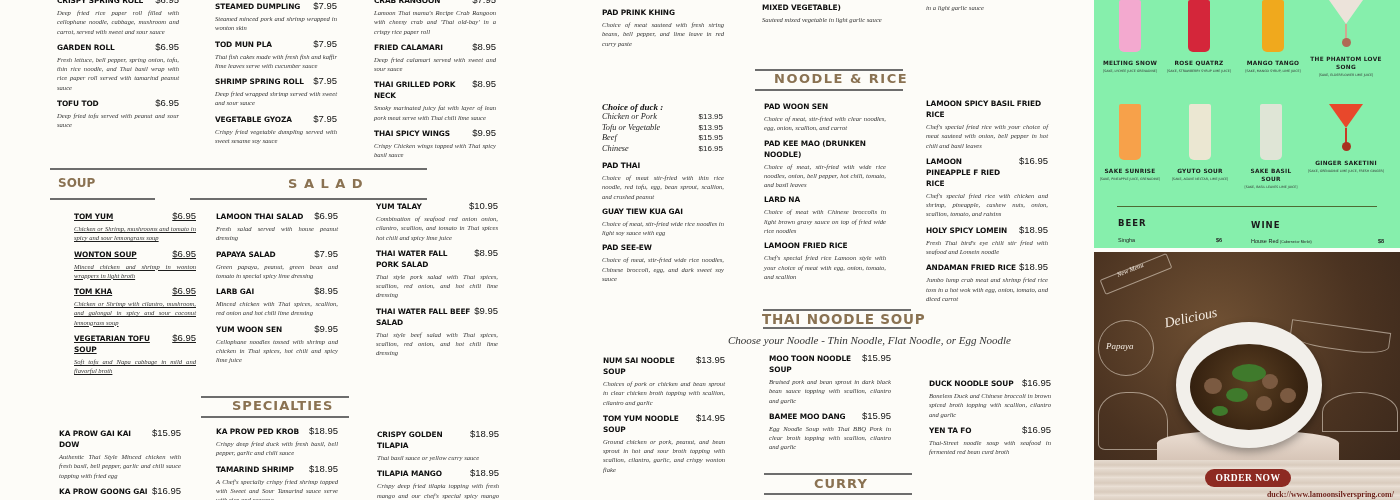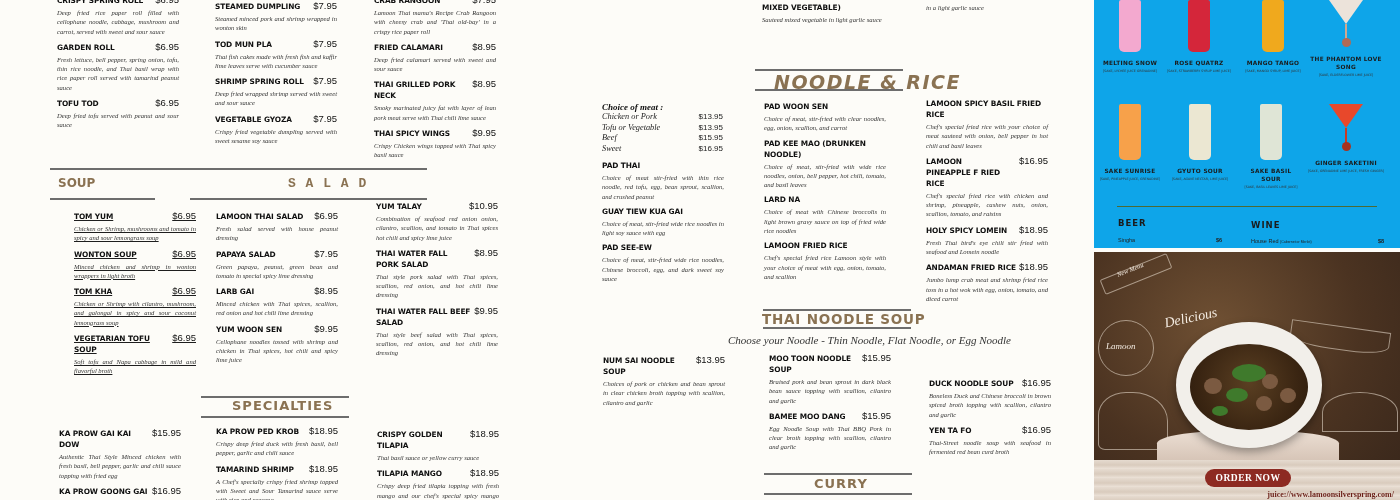--- a/index.html
+++ b/index.html
@@ -10,21 +10,21 @@
   .item { margin-bottom: 5px; }
   .item-head { display: flex; justify-content: space-between; align-items: baseline; }
   .item-name { font-family: "DejaVu Sans", sans-serif; font-weight: bold; font-size: 7.4px; letter-spacing: -0.1px; color: #111; text-transform: uppercase; line-height: 11px; max-width: 78%; }
   .item-price { font-family: "Liberation Sans", sans-serif; font-size: 9.5px; color: #111; white-space: nowrap; }
   .item-desc { font-family: "Liberation Serif", serif; font-style: italic; font-size: 6.6px; line-height: 9.3px; color: #333; text-align: justify; margin-top: 2px; }
   .sec-title { font-family: "DejaVu Sans", sans-serif; font-weight: bold; color: #8a7252; text-transform: uppercase; }
   .hr { position: absolute; height: 1.5px; background: #6d6d6d; }
   .choice-head { font-family: "Liberation Serif", serif; font-style: italic; font-weight: bold; font-size: 9px; color: #111; }
   .choice-row { display: flex; justify-content: space-between; font-family: "Liberation Serif", serif; font-style: italic; font-size: 8.3px; line-height: 10.5px; color: #222; }
   .choice-row .p { font-style: normal; font-family: "Liberation Sans", sans-serif; font-size: 8px; }
-  .drinks { position: absolute; left: 1094px; top: 0; width: 306px; height: 248px; background: #0ea5e9; overflow: hidden; }
+  .drinks { position: absolute; left: 1094px; top: 0; width: 306px; height: 248px; background: #86efac; overflow: hidden; }
   .drink { position: absolute; width: 72px; text-align: center; }
   .drink-glass { margin: 0 auto; width: 22px; height: 52px; border-radius: 2px 2px 5px 5px; }
   .drink-name { font-family: "DejaVu Sans", sans-serif; font-weight: bold; font-size: 5.8px; letter-spacing: 0.3px; color: #1b1b1b; margin-top: 7px; line-height: 8px; }
   .drink-ing { font-family: "DejaVu Sans", sans-serif; font-size: 3.2px; color: #333; line-height: 4.5px; margin-top: 2px; }
   .martini { width: 34px; height: 0; border-left: 17px solid transparent; border-right: 17px solid transparent; border-top: 24px solid; margin: 0 auto; }
   .stem { width: 2px; height: 18px; margin: 0 auto; }
   .ball { width: 9px; height: 9px; border-radius: 50%; margin: -4px auto 0; }
   .bev-title { font-family: "DejaVu Sans", sans-serif; font-weight: bold; font-size: 8.5px; letter-spacing: 1px; color: #1b1b1b; position: absolute; }
   .bev-row { position: absolute; font-family: "Liberation Sans", sans-serif; font-size: 5.5px; color: #222; display: flex; justify-content: space-between; }
   .promo { position: absolute; left: 1094px; top: 252px; width: 306px; height: 248px; overflow: hidden;
@@ -127,21 +127,21 @@
           <span class="item-name">Thai Spicy Wings</span>
           <span class="item-price">$9.95</span>
         </div>
       <div class="item-desc">Crispy Chicken wings topped with Thai spicy basil sauce</div>
     </div>
   </div>
 
   <div class="hr" style="left:50px;top:168px;width:377px;"></div>
   <div class="sec-title" style="position:absolute;left:58px;top:176px;font-size:12px;">Soup</div>
   <div class="hr" style="left:50px;top:198px;width:105px;"></div>
-  <div class="sec-title" style="position:absolute;left:288px;top:176px;font-size:13px;letter-spacing:1px;font-family:Liberation Mono, monospace;">S A L A D</div>
+  <div class="sec-title" style="position:absolute;left:288px;top:176px;font-size:13px;letter-spacing:1px;">S A L A D</div>
   <div class="hr" style="left:190px;top:198px;width:237px;"></div>
 
   <div class="col" style="left:74px;top:210px;width:122px;text-decoration:underline;">
     <div class="item">
       <div class="item-head">
           <span class="item-name">Tom Yum</span>
           <span class="item-price">$6.95</span>
         </div>
       <div class="item-desc">Chicken or Shrimp, mushrooms and tomato in spicy and sour lemongrass soup</div>
     </div>
@@ -272,50 +272,58 @@
           <span class="item-name">Tilapia Mango</span>
           <span class="item-price">$18.95</span>
         </div>
       <div class="item-desc">Crispy deep fried tilapia topping with fresh mango and our chef's special spicy mango sauce. Serve with rice and seasonal vegetables</div>
     </div>
   </div>
 </div>
 
 <div class="page" style="left:540px;width:554px;">
 
+  <div class="col" style="left:62px;top:7px;width:122px;">
+    <div class="item">
+      <div class="item-head">
+          <span class="item-name">Pad Prink Khing</span>
+        </div>
+      <div class="item-desc">Choice of meat sauteed with fresh string beans, bell pepper, and lime leave in red curry paste</div>
+    </div>
+  </div>
 
   <div class="col" style="left:222px;top:2px;width:125px;">
     <div class="item-name">Mixed Vegetable)</div>
     <div class="item-desc" style="text-align:left;">Sauteed mixed vegetable in light garlic sauce</div>
   </div>
 
   <div class="col item-desc" style="left:386px;top:1px;width:120px;">in a light garlic sauce</div>
 
   <div class="col" style="left:62px;top:102px;width:121px;">
-    <div class="choice-head">Choice of meat :</div>
+    <div class="choice-head">Choice of duck :</div>
     <div class="choice-row">
         <span>Chicken or Pork</span>
         <span class="p">$13.95</span>
       </div>
     <div class="choice-row">
         <span>Tofu or Vegetable</span>
         <span class="p">$13.95</span>
       </div>
     <div class="choice-row">
         <span>Beef</span>
         <span class="p">$15.95</span>
       </div>
     <div class="choice-row">
-        <span>Sweet</span>
+        <span>Chinese</span>
         <span class="p">$16.95</span>
       </div>
   </div>
 
   <div class="hr" style="left:215px;top:69px;width:148px;"></div>
-  <div class="sec-title" style="position:absolute;left:234px;top:71px;font-size:19px;letter-spacing:1.5px;font-style:italic;">Noodle &amp; Rice</div>
+  <div class="sec-title" style="position:absolute;left:234px;top:71px;font-size:13px;letter-spacing:1.5px;">Noodle &amp; Rice</div>
   <div class="hr" style="left:215px;top:89px;width:148px;"></div>
 
   <div class="col" style="left:62px;top:160px;width:122px;">
     <div class="item">
       <div class="item-head">
           <span class="item-name">Pad Thai</span>
         </div>
       <div class="item-desc">Choice of meat stir-fried with thin rice noodle, red tofu, egg, bean sprout, scallion, and crushed peanut</div>
     </div>
     <div class="item">
@@ -394,20 +402,27 @@
   <div class="hr" style="left:223px;top:327px;width:148px;"></div>
   <div class="item-desc" style="position:absolute;left:188px;top:334px;font-size:11px;white-space:nowrap;">Choose your Noodle - Thin Noodle, Flat Noodle, or Egg Noodle</div>
 
   <div class="col" style="left:63px;top:354px;width:122px;">
     <div class="item">
       <div class="item-head">
           <span class="item-name">Num Sai Noodle Soup</span>
           <span class="item-price">$13.95</span>
         </div>
       <div class="item-desc">Choices of pork or chicken and bean sprout in clear chicken broth topping with scallion, cilantro and garlic</div>
+    </div>
+    <div class="item">
+      <div class="item-head">
+          <span class="item-name">Tom Yum Noodle Soup</span>
+          <span class="item-price">$14.95</span>
+        </div>
+      <div class="item-desc">Ground chicken or pork, peanut, and bean sprout in hot and sour broth topping with scallion, cilantro, garlic, and crispy wonton flake</div>
     </div>
   </div>
   <div class="col" style="left:229px;top:352px;width:122px;">
     <div class="item">
       <div class="item-head">
           <span class="item-name">Moo Toon Noodle Soup</span>
           <span class="item-price">$15.95</span>
         </div>
       <div class="item-desc">Braised pork and bean sprout in dark black bean sauce topping with scallion, cilantro and garlic</div>
     </div>
@@ -500,32 +515,32 @@
     <span><span>House Red</span> <span style="font-size:3.5px;">(Cabernet or Merlot)</span></span>
     <span style="font-weight:bold;">$8</span>
   </div>
 </div>
 
 <div class="promo">
   <div class="sketch" style="left:6px;top:14px;width:72px;height:16px;transform:rotate(-22deg);border-radius:2px;"></div>
   <div class="promo-script" style="left:22px;top:14px;font-size:6.5px;transform:rotate(-22deg);">New Menu</div>
   <div class="promo-script" style="left:70px;top:58px;font-size:14px;transform:rotate(-12deg);">Delicious</div>
   <div class="sketch" style="left:4px;top:68px;width:56px;height:56px;border-radius:50%;"></div>
-  <div class="promo-script" style="left:12px;top:89px;font-size:9px;">Lamoon</div>
+  <div class="promo-script" style="left:12px;top:89px;font-size:9px;">Papaya</div>
   <div class="sketch" style="left:4px;top:140px;width:70px;height:58px;border-radius:40% 50% 10% 10%;"></div>
   <div class="sketch" style="left:196px;top:74px;width:100px;height:24px;border-radius:0 0 40% 40%;transform:rotate(8deg);"></div>
   <div class="sketch" style="left:228px;top:140px;width:76px;height:40px;border-radius:50% 50% 0 0;"></div>
   <div class="promo-stand"></div>
   <div class="promo-bowl">
     <div class="promo-soup">
       <div class="promo-ball" style="left:14px;top:34px;width:18px;height:16px;"></div>
       <div class="promo-ball" style="left:72px;top:30px;width:16px;height:15px;"></div>
       <div class="promo-ball" style="left:90px;top:44px;width:16px;height:15px;"></div>
       <div class="promo-ball" style="left:66px;top:52px;width:16px;height:15px;"></div>
       <div class="promo-herb" style="left:42px;top:20px;width:34px;height:18px;"></div>
       <div class="promo-herb" style="left:36px;top:44px;width:22px;height:14px;"></div>
       <div class="promo-herb" style="left:22px;top:62px;width:16px;height:10px;"></div>
     </div>
   </div>
   <div class="promo-floor"></div>
   <div class="order-btn">ORDER NOW</div>
-  <div class="promo-url">juice://www.lamoonsilverspring.com/</div>
+  <div class="promo-url">duck://www.lamoonsilverspring.com/</div>
 </div>
 
 </body></html>

